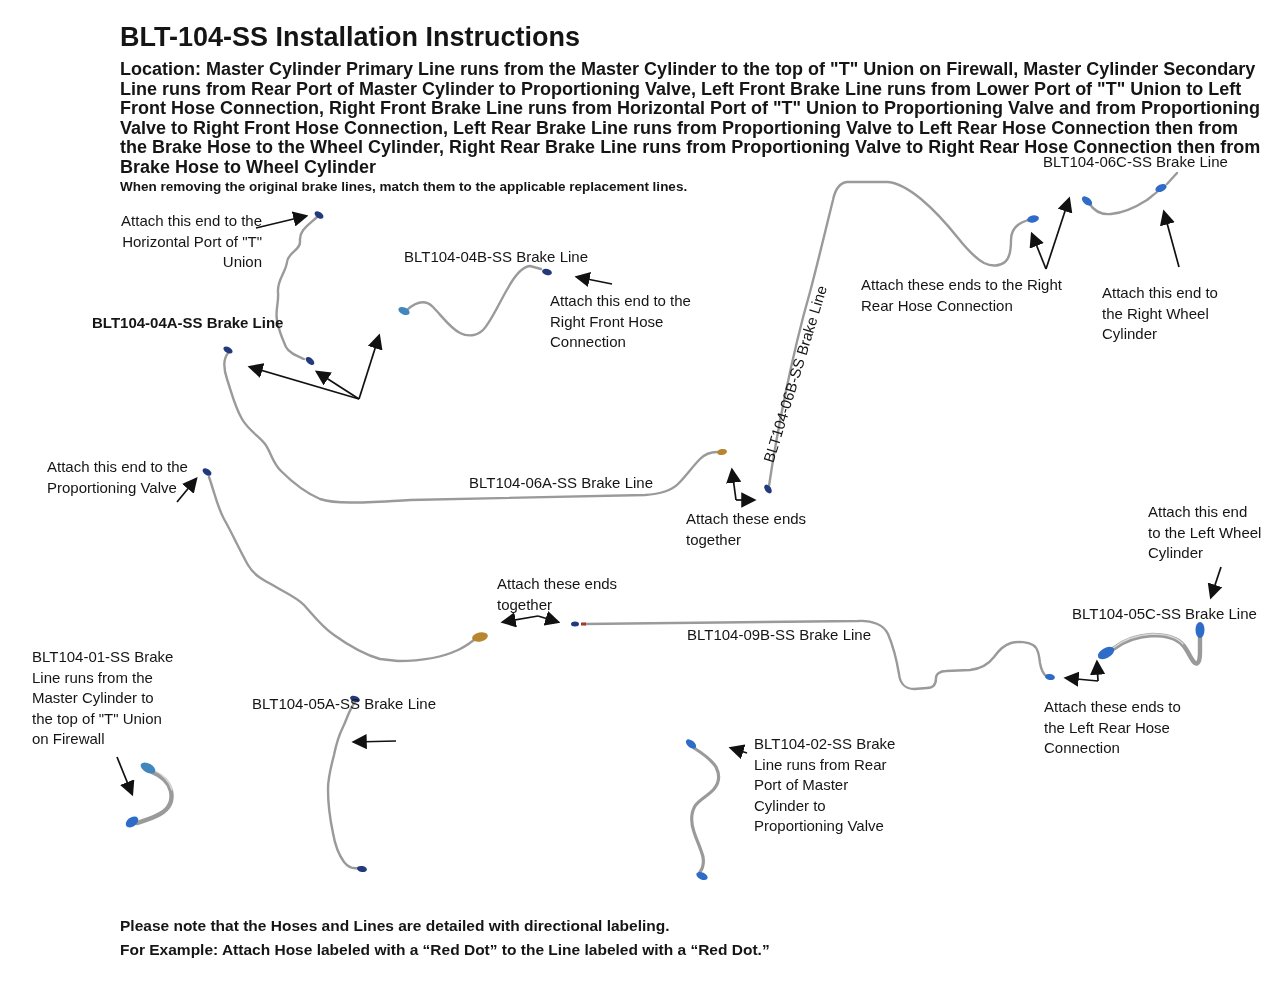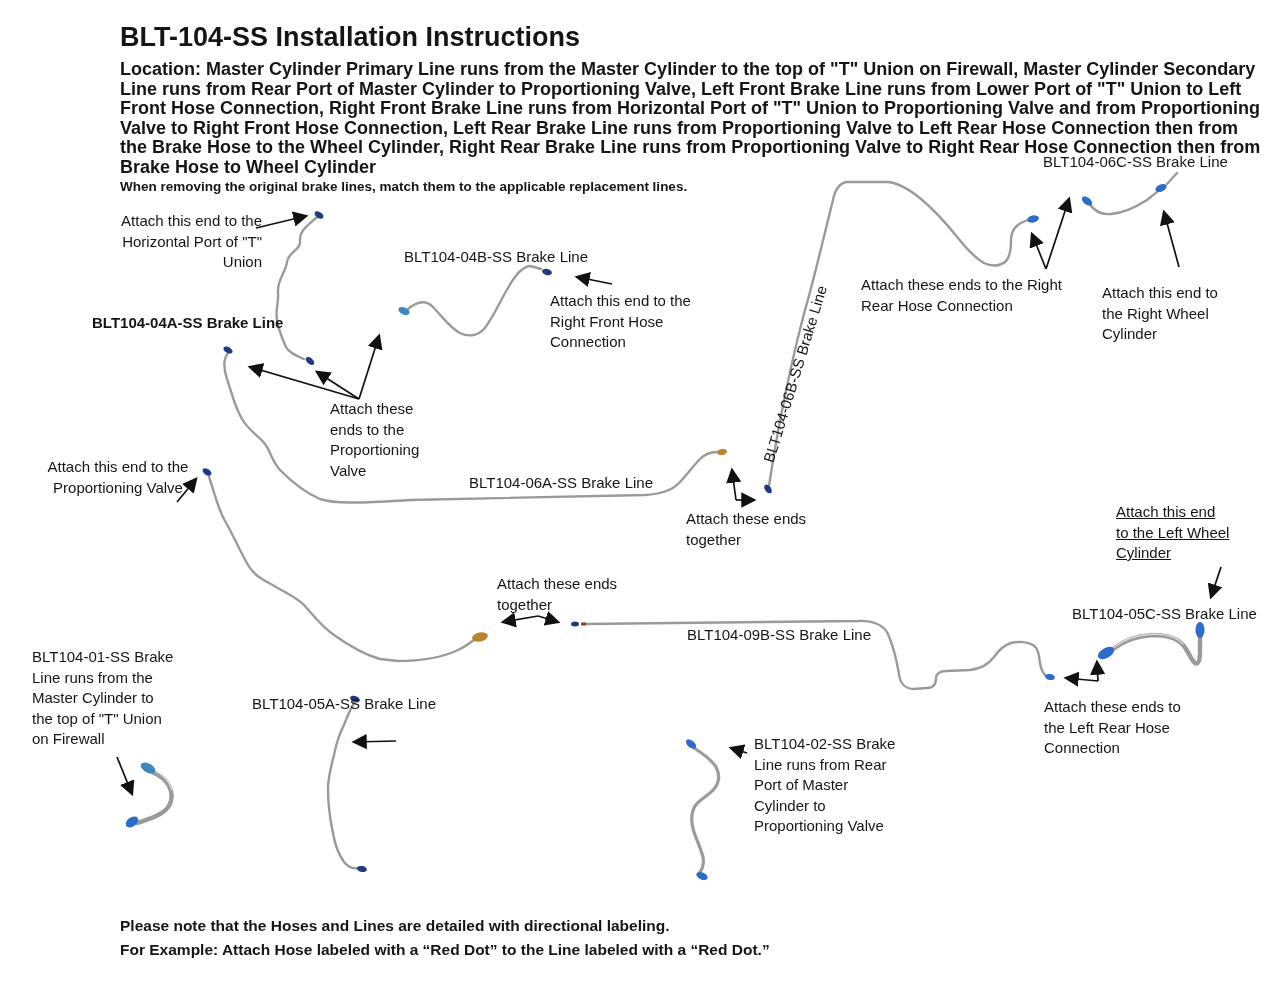--- a/index.html
+++ b/index.html
@@ -107,26 +107,25 @@
   <div class="lbl part" style="left:469px;top:473px;">BLT104-06A-SS Brake Line</div>
   <div class="rot">BLT104-06B-SS Brake Line</div>
   <div class="lbl part" style="left:687px;top:625px;">BLT104-09B-SS Brake Line</div>
   <div class="lbl part" style="left:1072px;top:604px;">BLT104-05C-SS Brake Line</div>
   <div class="lbl part" style="left:252px;top:661px;margin-top:33px;">BLT104-05A-SS Brake Line</div>
   <div class="lbl" style="left:32px;top:647px;width:142px;">BLT104-01-SS Brake Line runs from the Master Cylinder to the top of "T" Union on Firewall</div>
   <div class="lbl" style="left:754px;top:734px;width:146px;">BLT104-02-SS Brake Line runs from Rear Port of Master Cylinder to Proportioning Valve</div>
 
   <div class="lbl" style="left:120px;top:211px;width:142px;text-align:right;">Attach this end to the Horizontal Port of "T" Union</div>
   <div class="lbl" style="left:550px;top:291px;width:155px;">Attach this end to the Right Front Hose Connection</div>
-  <div class="lbl" style="left:330px;top:399px;width:108px;">Attach these ends to the Proportioning Valve</div>
   <div class="lbl" style="left:861px;top:275px;width:215px;">Attach these ends to the Right Rear Hose Connection</div>
   <div class="lbl" style="left:1102px;top:283px;width:135px;">Attach this end to the Right Wheel Cylinder</div>
-  <div class="lbl" style="left:47px;top:457px;width:142px;text-align:center;">Attach this end to the Proportioning Valve</div>
+  <div class="lbl" style="left:47px;top:457px;width:142px;">Attach this end to the Proportioning Valve</div>
   <div class="lbl" style="left:686px;top:509px;width:140px;">Attach these ends together</div>
-  <div class="lbl" style="left:1116px;top:502px;width:115px;text-decoration:underline;">Attach this end to the Left Wheel Cylinder</div>
+  <div class="lbl" style="left:1148px;top:502px;width:115px;">Attach this end to the Left Wheel Cylinder</div>
   <div class="lbl" style="left:497px;top:574px;width:140px;">Attach these ends together</div>
   <div class="lbl" style="left:1044px;top:697px;width:140px;">Attach these ends to the Left Rear Hose Connection</div>
 
   <div class="footer">
     <div>Please note that the Hoses and Lines are detailed with directional labeling.</div>
     <div>For Example: Attach Hose labeled with a “Red Dot” to the Line labeled with a “Red Dot.”</div>
   </div>
 
 </div>
 

